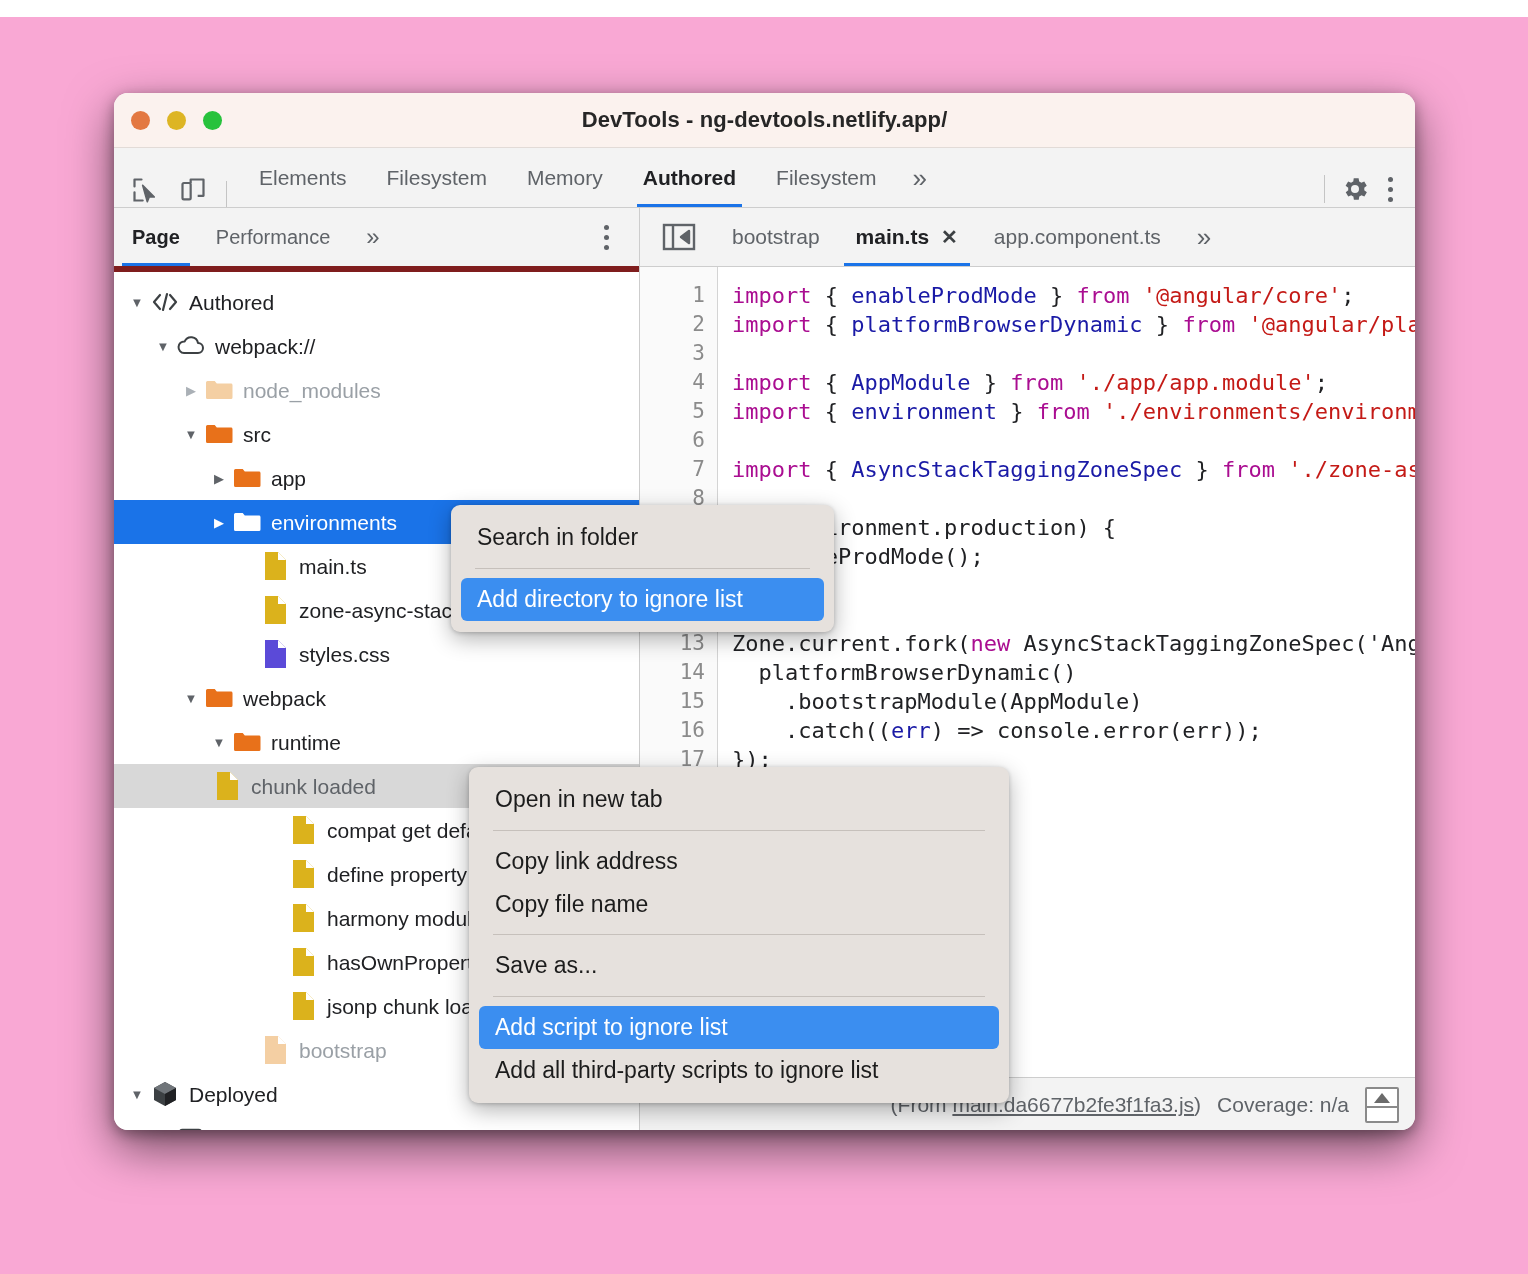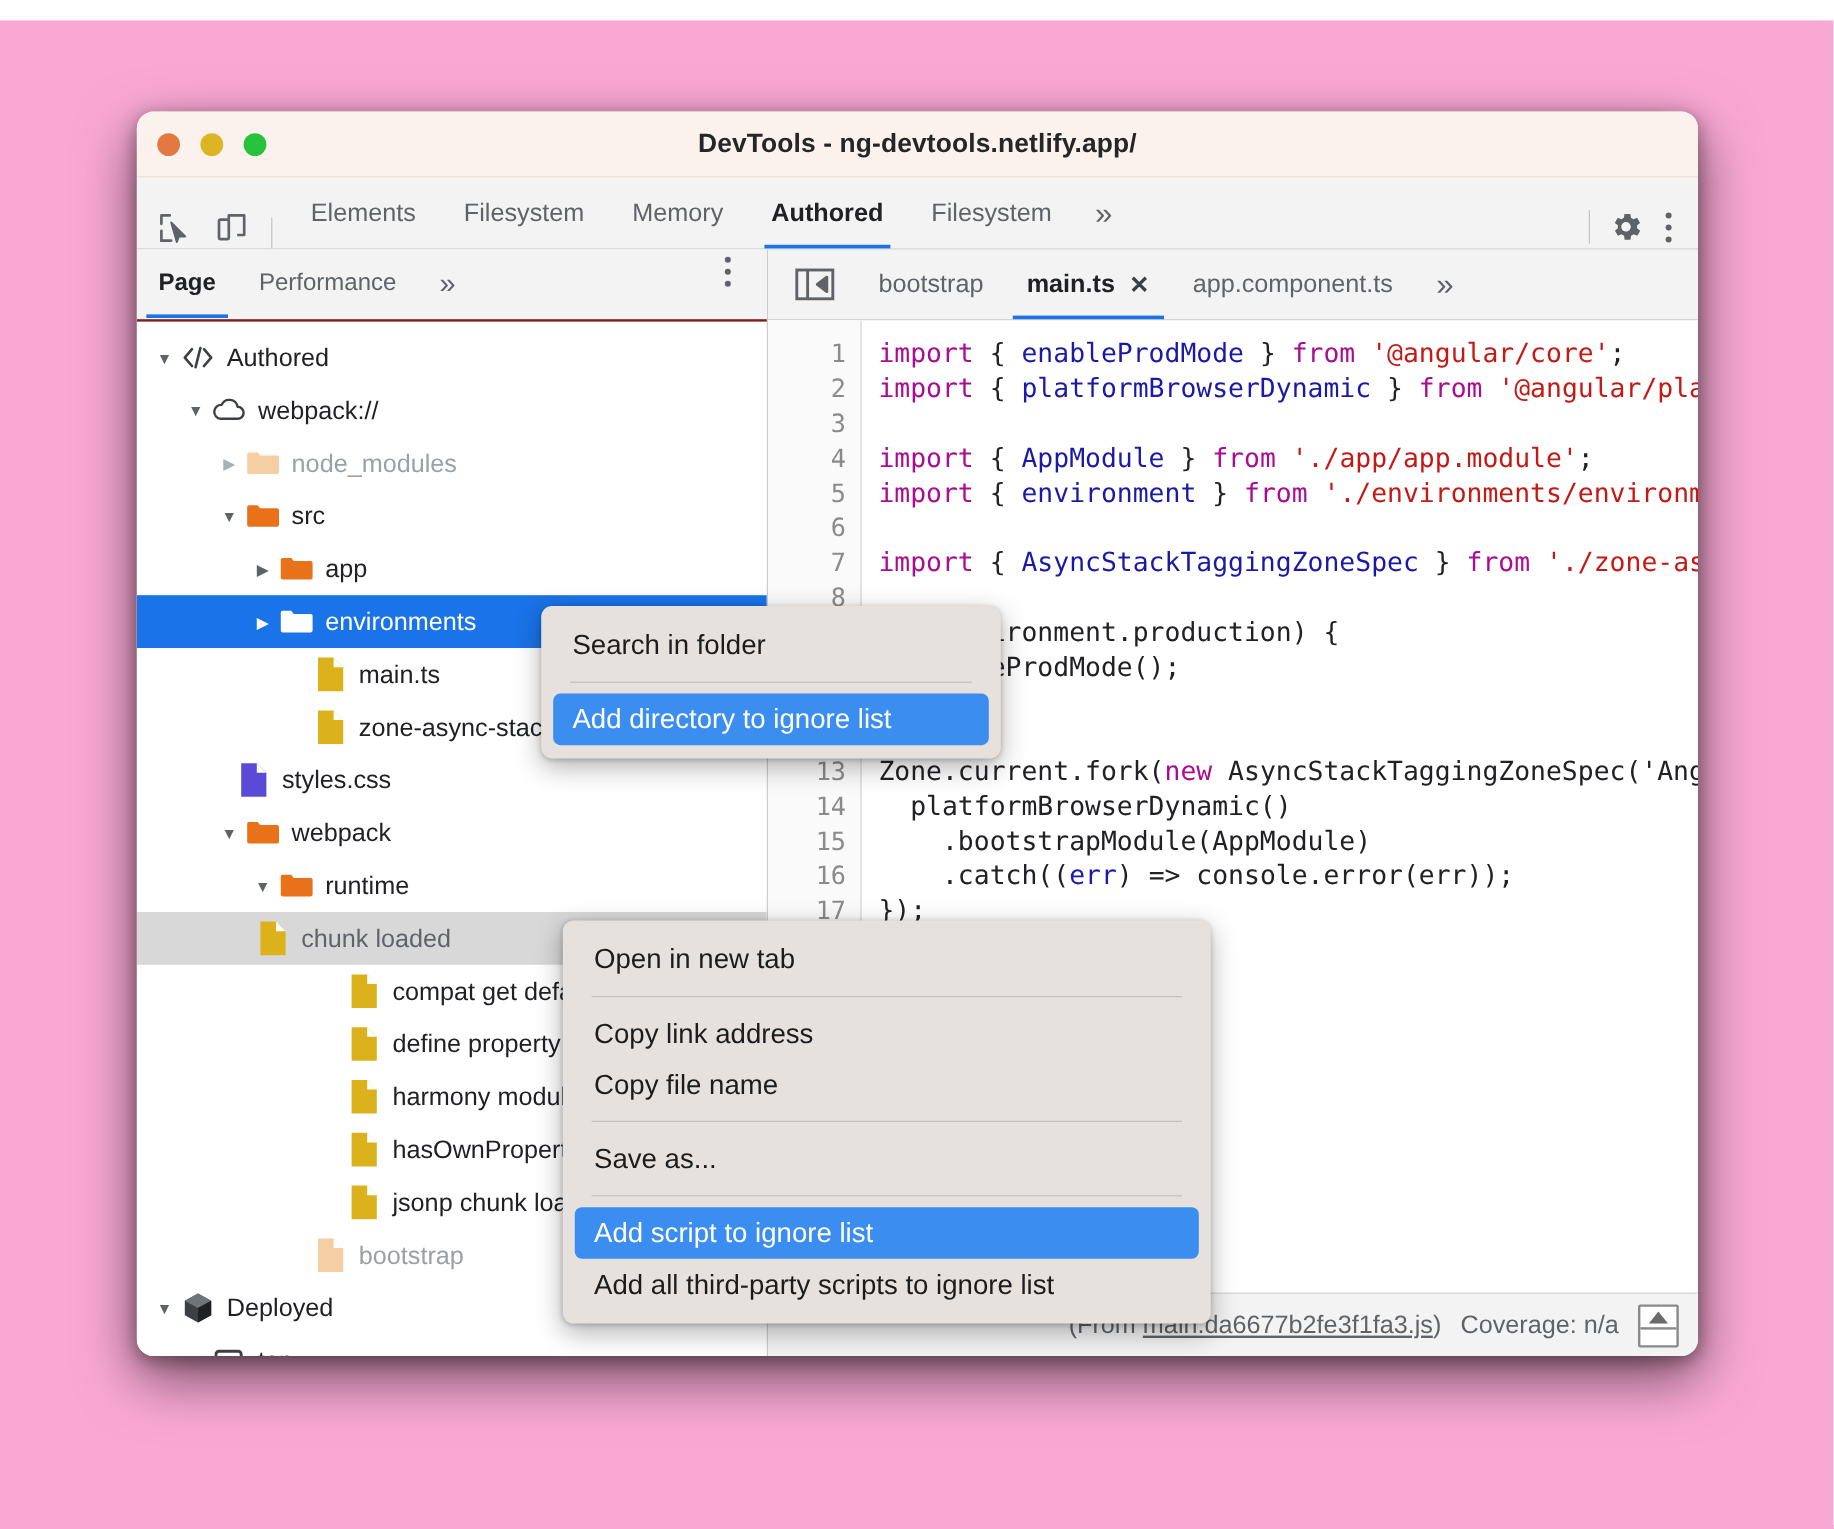--- a/index.html
+++ b/index.html
@@ -96,22 +96,22 @@
   .nav-pane {
     width: 525px;
     border-right: 1px solid #cdcdcd;
     display: flex; flex-direction: column;
     background: #ffffff;
     position: relative;
   }
   .nav-tabs {
     height: 58px;
     background: #f3f3f3;
-    border-bottom: 2px solid #7f1d1d;
-    display: flex; 
+    border-bottom: 6px solid #7f1d1d;
+    display: flex; align-items: center;
     position: relative;
   }
   .nav-tab {
     position: relative; height: 57px;
     display: flex; align-items: center; padding: 0 18px;
     font-size: 20px; color: #5f6368; white-space: nowrap;
   }
   .nav-tab.active { color: #202124; font-weight: bold; }
   .nav-tab.active::after {
     content: ""; position: absolute; left: 8px; right: 8px; bottom: 0; height: 3px; background: #1a73e8;
@@ -369,21 +369,21 @@
             <span class="tw empty">▶</span>
             <span class="ico">
               <svg width="26" height="30" viewBox="0 0 26 30">
                 <path d="M3 1h13l8 8v20H3z" fill="#dbb21c"></path>
                 <path d="M16 1l8 8h-8z" fill="#ffffff"></path>
               </svg>
             </span>
             <span class="lbl">zone-async-stack-tagging.ts</span>
           </div>
 
-          <div class="row" style="padding-left:56px">
+          <div class="row" style="padding-left:120px">
             <span class="tw empty">▶</span>
             <span class="ico">
               <svg width="26" height="30" viewBox="0 0 26 30">
                 <path d="M3 1h13l8 8v20H3z" fill="#5b4ad8"></path>
                 <path d="M16 1l8 8h-8z" fill="#ffffff"></path>
               </svg>
             </span>
             <span class="lbl">styles.css</span>
           </div>
 

